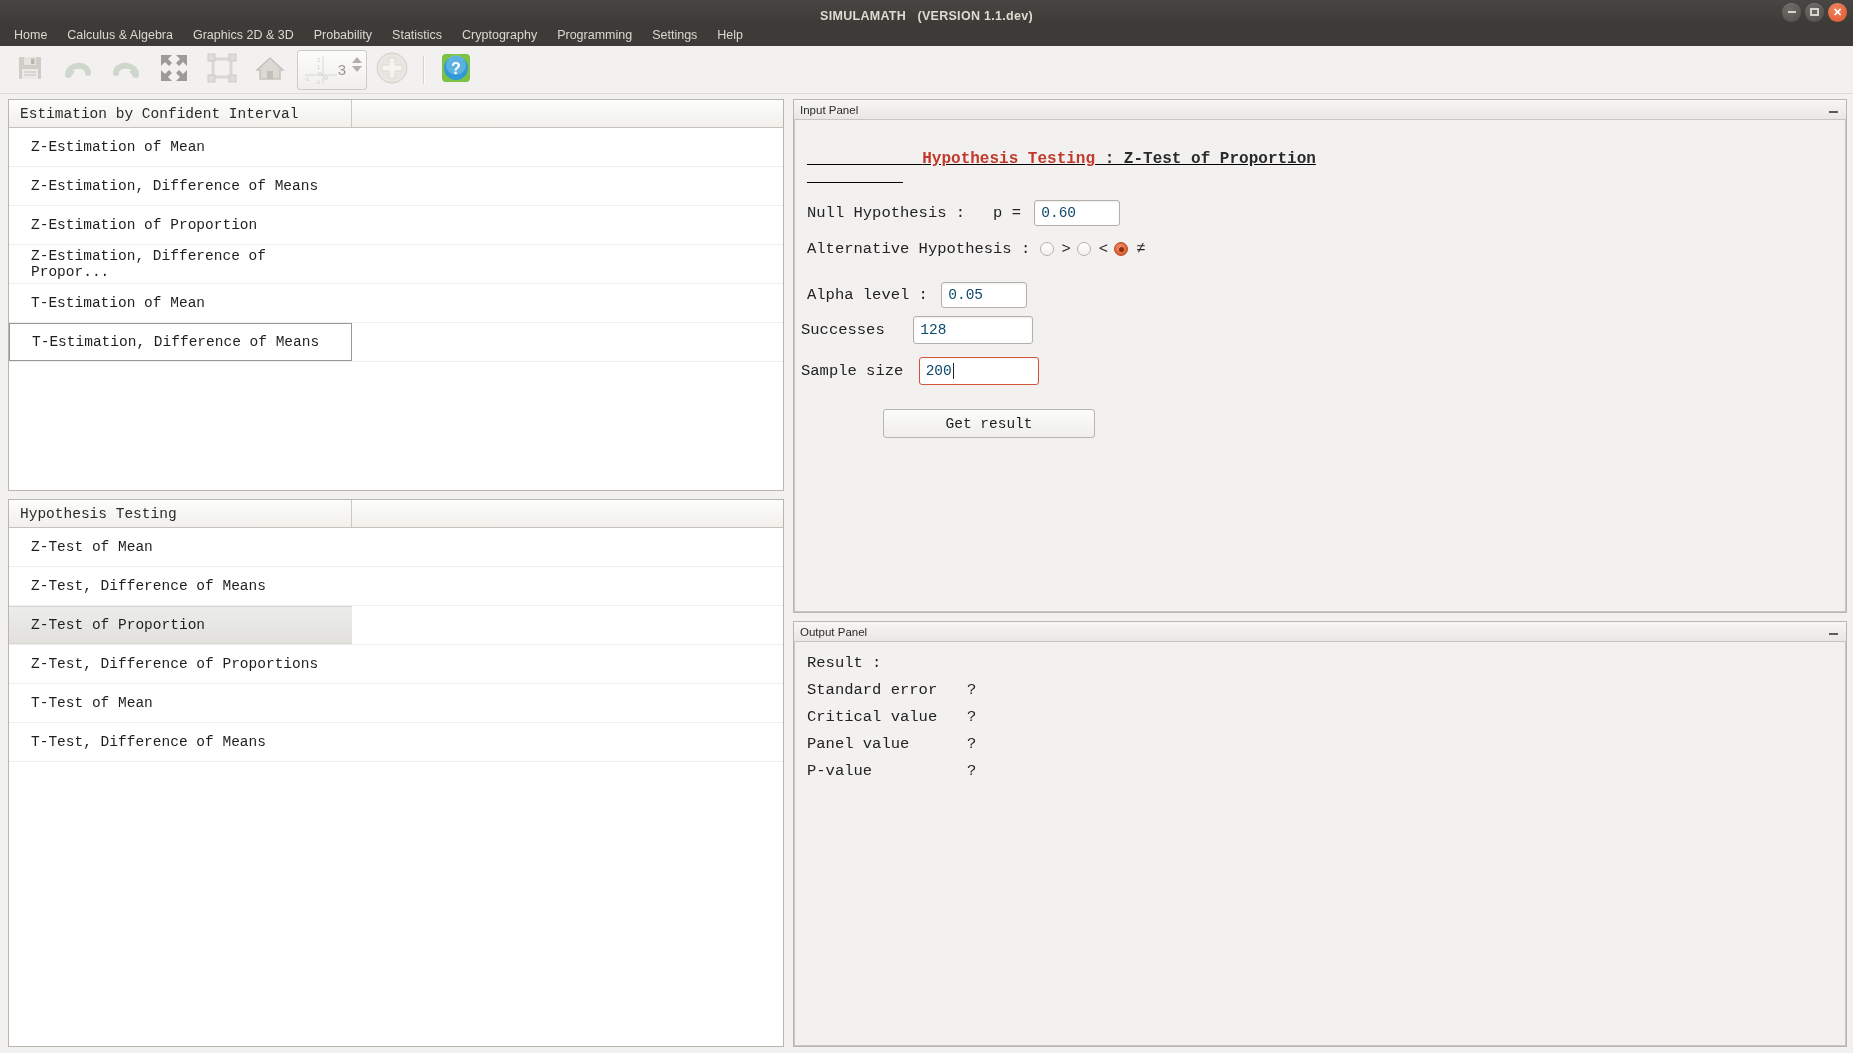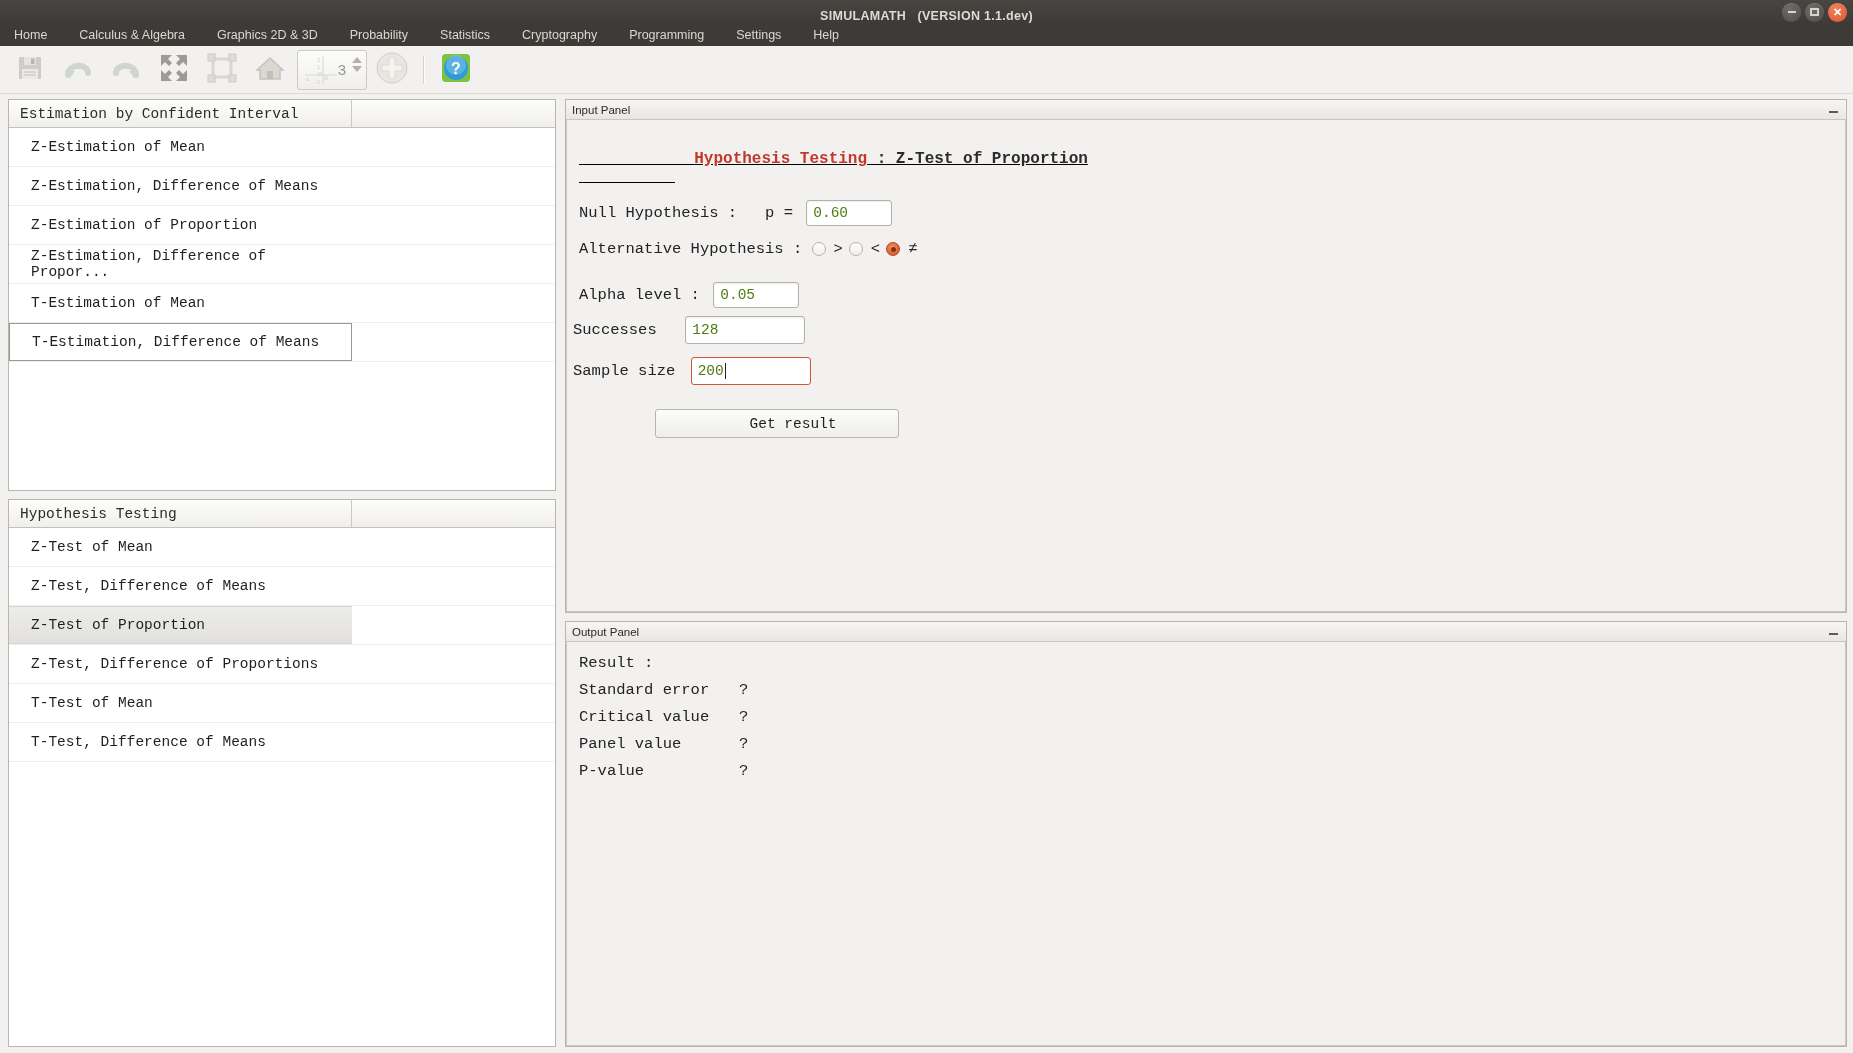--- a/index.html
+++ b/index.html
@@ -63,21 +63,21 @@
   .wbtn .glyph-max { display:block; width:9px; height:8px; border:2px solid #d8d4cc; box-sizing:border-box; }
   .wbtn .glyph-close { font-size:11px; font-weight:bold; line-height:1; }
 
   
   .menubar {
     height: 22px;
     background: #3c3b37;
     display: flex;
     align-items: center;
     padding-left: 6px;
-    gap: 16px;
+    gap: 4px;
   }
   .menu-item {
     color: #dcd8d0;
     font-size: 12.5px;
     padding: 2px 8px;
     white-space: nowrap;
     cursor: default;
   }
 
   
@@ -137,21 +137,21 @@
   .spin-arrows i.dn { border-top:6px solid #b5b1aa; }
 
   
   .main {
     display: flex;
     height: calc(1053px - 24px - 22px - 48px);
     padding: 5px 6px 6px 8px;
     gap: 9px;
     box-sizing: border-box;
   }
-  .left-col { width: 548px; display: flex; flex-direction: column; gap: 8px; }
+  .left-col { width: 776px; display: flex; flex-direction: column; gap: 8px; }
   .right-col { flex: 1; display: flex; flex-direction: column; gap: 8px; }
 
   
   .listwidget {
     border: 1px solid #b9b6b0;
     background: #ffffff;
     display: flex;
     flex-direction: column;
     overflow: hidden;
   }
@@ -259,21 +259,21 @@
   .txtfield {
     border: 1px solid #b3b0aa;
     border-radius: 3px;
     background: #ffffff;
     height: 26px;
     display: flex;
     align-items: center;
     padding: 0 6px;
     font-family: "Liberation Mono", monospace;
     font-size: 14.5px;
-    color: #4d7c0f;
+    color: #0c4a6e;
     box-sizing: border-box;
     box-shadow: inset 0 1px 2px rgba(0,0,0,.07);
   }
   .txtfield.focused { border: 1px solid #d4553a; box-shadow: inset 0 1px 2px rgba(0,0,0,.05); }
   .caret { display:inline-block; width:1px; height:16px; background:#222; margin-left:1px; }
   .radio {
     width: 14px; height: 14px; border-radius: 50%;
     border: 1px solid #b5b2ac;
     background: linear-gradient(to bottom,#fefefe,#f1f0ee);
     display:inline-flex; align-items:center; justify-content:center;
@@ -291,21 +291,20 @@
     margin: 24px 0 4px 88px;
     width: 210px;
     height: 27px;
     border: 1px solid #b8b5af;
     border-radius: 3px;
     background: linear-gradient(to bottom,#fcfcfb 0%, #efeeeb 100%);
     display: flex; align-items: center; justify-content: center;
     font-family: "Liberation Mono", monospace;
     font-size: 14.5px;
     color: #1f1f1f;
-    padding-left: 32px;
   }
 
   
   .op-line {
     display: flex;
     font-family: "Liberation Mono", monospace;
     font-size: 15.5px;
     color: #232323;
     padding-left: 12px;
     margin-top: 9px;

